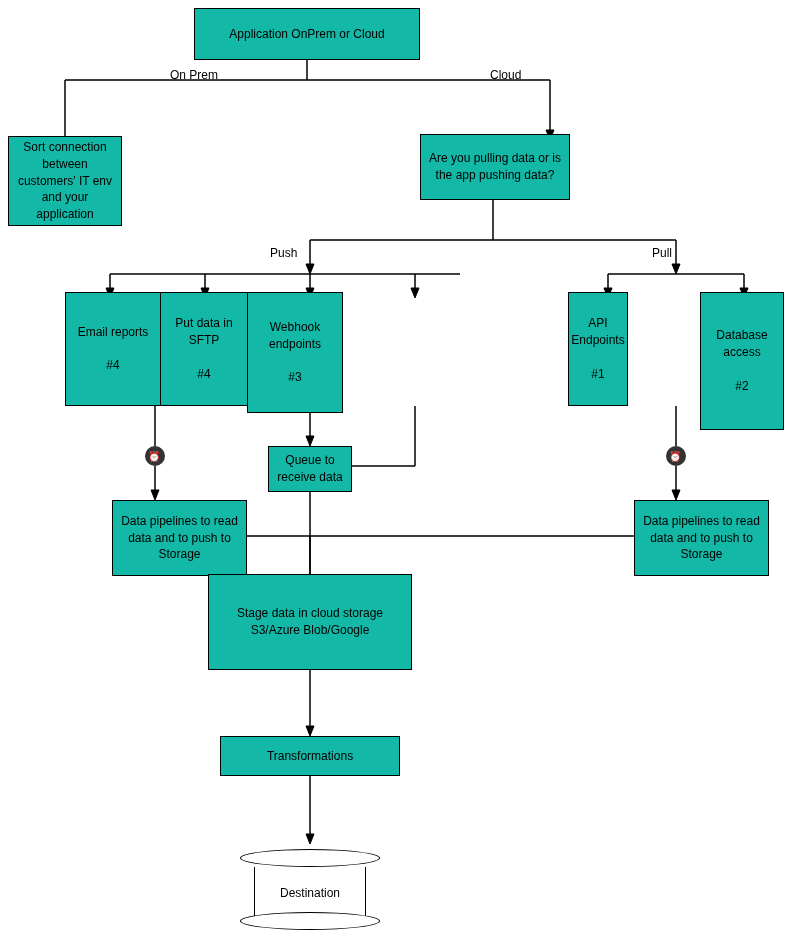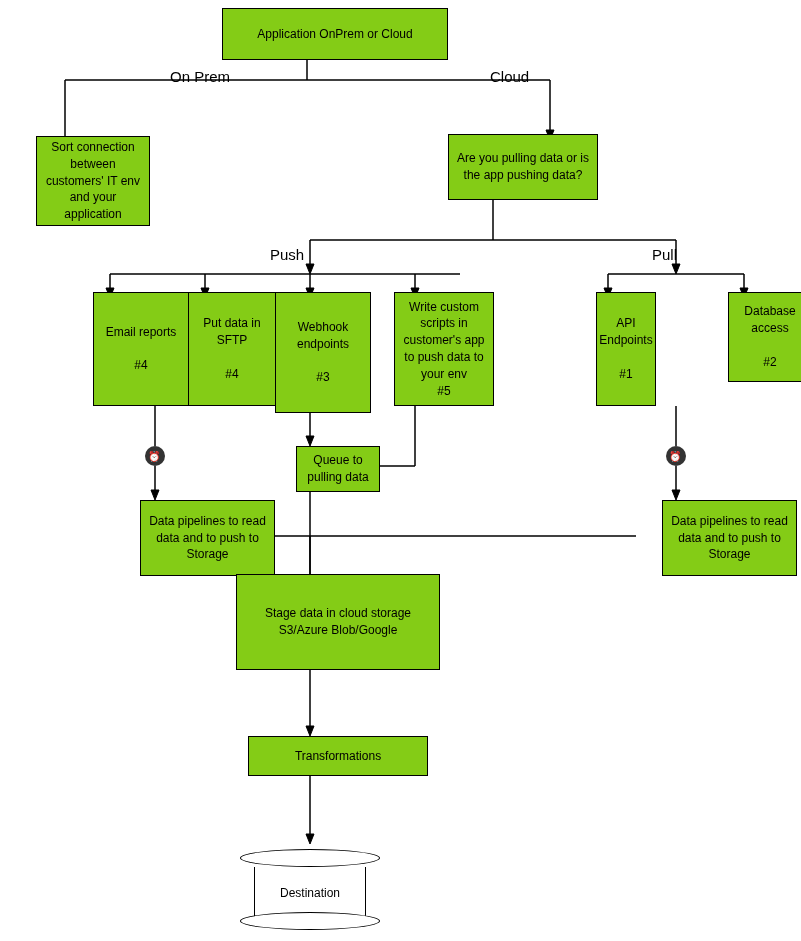--- a/index.html
+++ b/index.html
@@ -13,28 +13,27 @@
       overflow-x: hidden;
     }
     .diagram {
       position: relative;
       width: 801px;
       height: 970px;
     }
     .box {
       position: absolute;
       border: 1.5px solid #000;
-      background: #84cc16;
+      background: #14b8a6;
       display: flex;
       align-items: center;
       justify-content: center;
       text-align: center;
       padding: 6px;
       line-height: 1.4;
-      margin-left: 28px;
     }
     .cylinder {
       position: absolute;
       display: flex;
       align-items: center;
       justify-content: center;
       text-align: center;
       flex-direction: column;
     }
     .cylinder-body {
@@ -87,21 +86,21 @@
       background: #333;
       border-radius: 50%;
       display: flex;
       align-items: center;
       justify-content: center;
       color: #fff;
       font-size: 10px;
     }
     .label-text {
       position: absolute;
-      font-size: 15px;
+      font-size: 12px;
       text-align: center;
     }
   </style>
 </head>
 <body>
 
 <div class="diagram">
 
   <svg class="lines">
 
@@ -210,40 +209,37 @@
   </div>
 
   <div class="box" style="left:160px; top:292px; width:88px; height:114px;">
     <span>Put data in SFTP<br><br>#4</span>
   </div>
 
   <div class="box" style="left:247px; top:292px; width:96px; height:121px;">
     <span>Webhook endpoints<br><br>#3</span>
   </div>
 
-  <div class="box" style="left:366px; top:292px; width:100px; height:114px;">
-    <span>Write custom scripts in customer's app to push data to your env<br>#5</span>
-  </div>
 
   <div class="box" style="left:568px; top:292px; width:60px; height:114px;">
     <span>API Endpoints<br><br>#1</span>
   </div>
 
-  <div class="box" style="left:700px; top:292px; width:84px; height:90px;">
+  <div class="box" style="left:700px; top:292px; width:84px; height:138px;">
     <span>Database access<br><br>#2</span>
   </div>
 
   <div class="clock-icon" style="left:145px; top:446px;">⏰</div>
 
   <div class="box" style="left:112px; top:500px; width:135px; height:76px;">
     <span>Data pipelines to read data and to push to Storage</span>
   </div>
 
   <div class="box" style="left:268px; top:446px; width:84px; height:46px;">
-    <span>Queue to pulling data</span>
+    <span>Queue to receive data</span>
   </div>
 
   <div class="clock-icon" style="left:666px; top:446px;">⏰</div>
 
   <div class="box" style="left:634px; top:500px; width:135px; height:76px;">
     <span>Data pipelines to read data and to push to Storage</span>
   </div>
 
   <div class="box" style="left:208px; top:574px; width:204px; height:96px;">
     <span>Stage data in cloud storage

